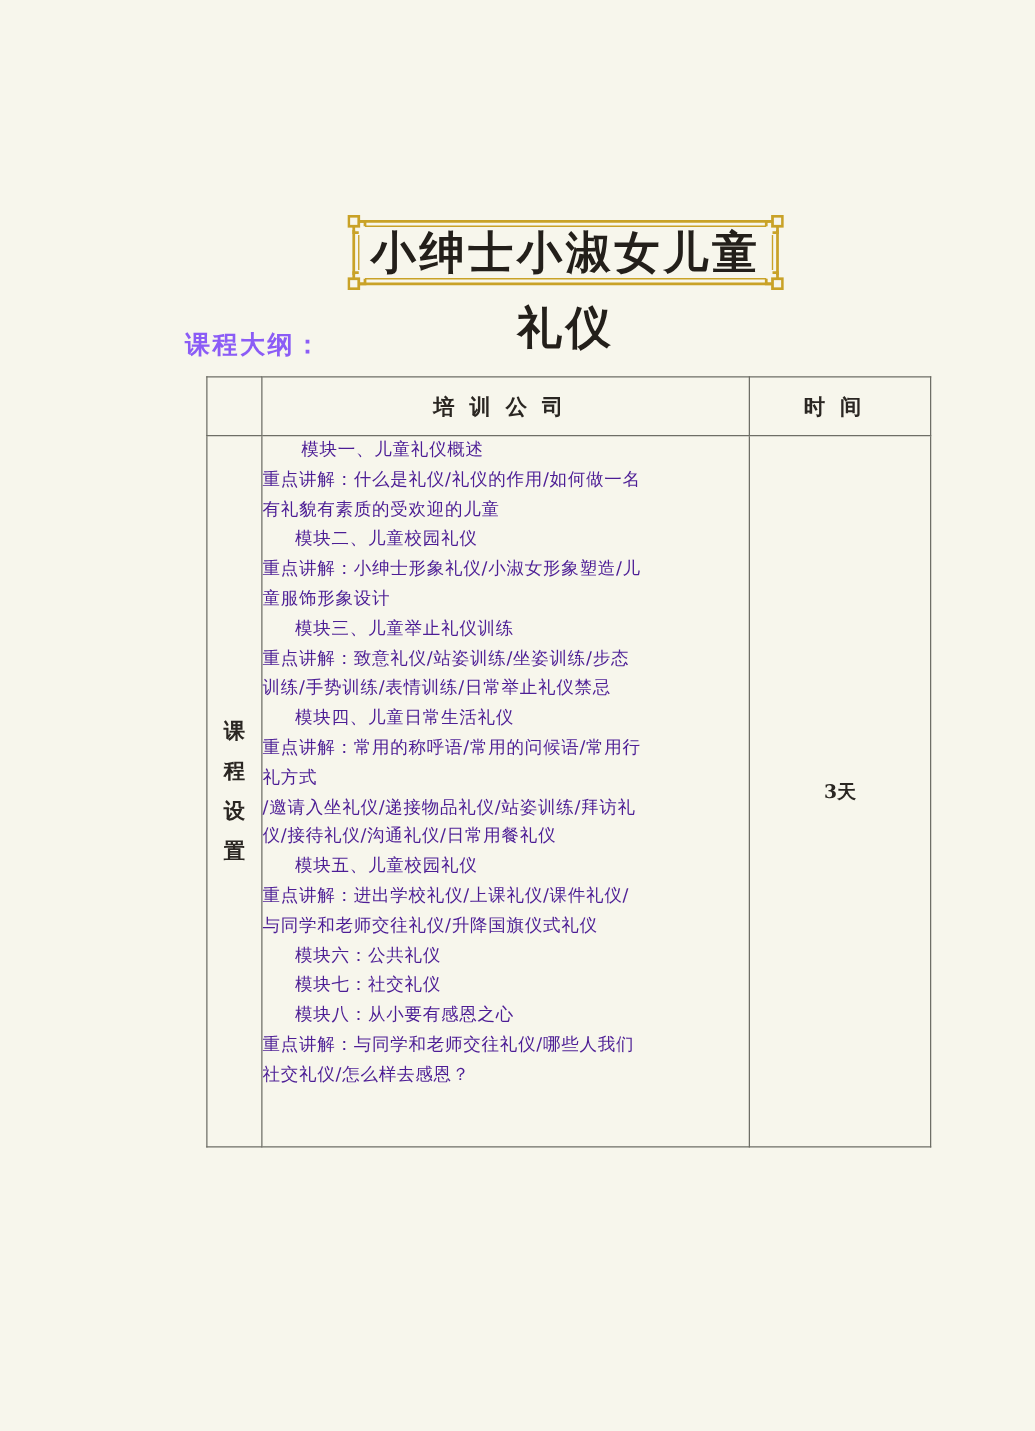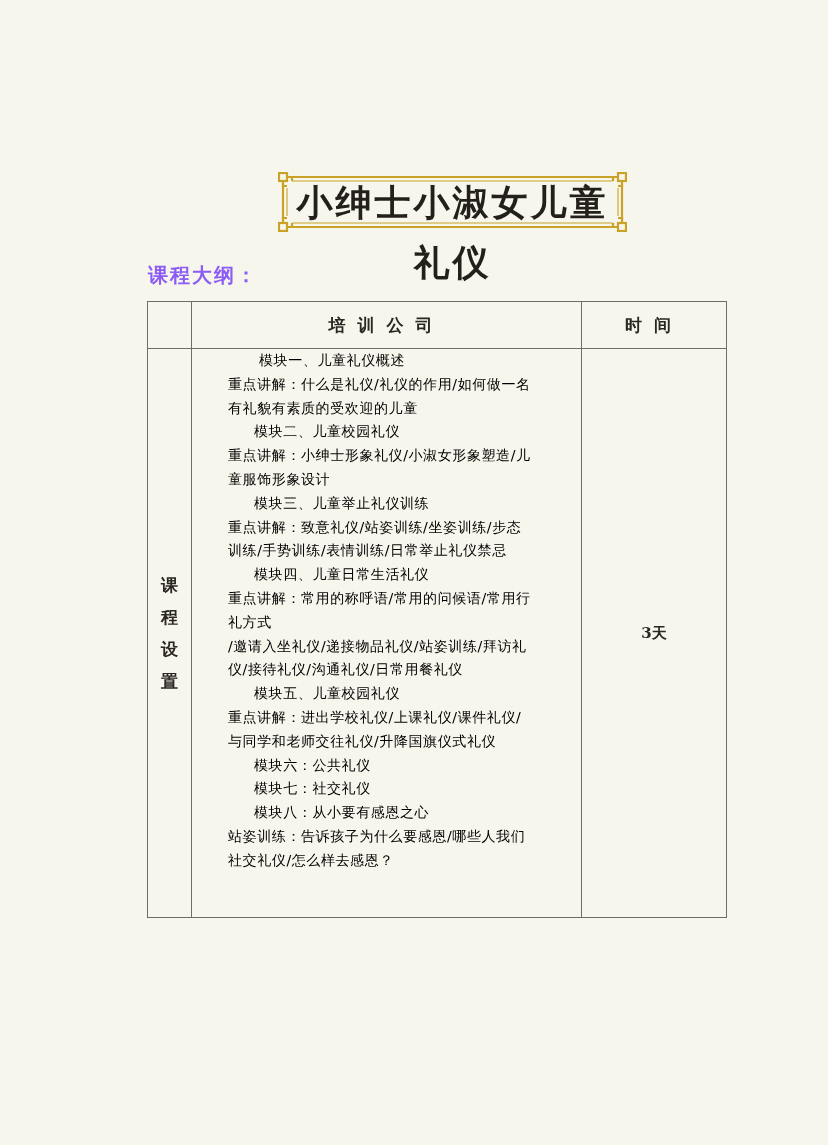--- a/index.html
+++ b/index.html
@@ -47,21 +47,21 @@
       left: 148px;
       top: 262px;
       font-family: "DejaVu Serif", "Liberation Serif", serif;
       font-size: 20px;
       font-weight: bold;
       color: #8b5cf6;
       letter-spacing: 2px;
     }
     table.outline {
       position: absolute;
-      left: 147px;
+      left: 165px;
       top: 301px;
       width: 579px;
       height: 617px;
       border-collapse: collapse;
       table-layout: fixed;
     }
     table.outline td, table.outline th {
       border: 1px solid #6e6e66;
       padding: 0;
     }
@@ -88,24 +88,23 @@
       display: block;
       line-height: 32px;
     }
     td.content {
       vertical-align: top;
       padding: 18px 30px 0 36px;
     }
     td.content .line {
       font-size: 14px;
       line-height: 23.8px;
-      color: #000000;
+      color: #4c1d95;
       white-space: nowrap;
       letter-spacing: 0.6px;
-      margin-left: 36px;
     }
     td.content .line.indent {
       padding-left: 26px;
     }
     td.content .line.indent-first {
       padding-left: 31px;
     }
     td.time {
       width: 143px;
       text-align: center;
@@ -179,19 +178,19 @@
       <div class="line">重点讲解：常用的称呼语/常用的问候语/常用行</div>
       <div class="line">礼方式</div>
       <div class="line">/邀请入坐礼仪/递接物品礼仪/站姿训练/拜访礼</div>
       <div class="line">仪/接待礼仪/沟通礼仪/日常用餐礼仪</div>
       <div class="line indent">模块五、儿童校园礼仪</div>
       <div class="line">重点讲解：进出学校礼仪/上课礼仪/课件礼仪/</div>
       <div class="line">与同学和老师交往礼仪/升降国旗仪式礼仪</div>
       <div class="line indent">模块六：公共礼仪</div>
       <div class="line indent">模块七：社交礼仪</div>
       <div class="line indent">模块八：从小要有感恩之心</div>
-      <div class="line">站姿训练：告诉孩子为什么要感恩/哪些人我们</div>
+      <div class="line">重点讲解：与同学和老师交往礼仪/哪些人我们</div>
       <div class="line">社交礼仪/怎么样去感恩？</div>
     </td>
     <td class="time">3天</td>
   </tr>
 </tbody>
   </table>
 
 </body></html>

